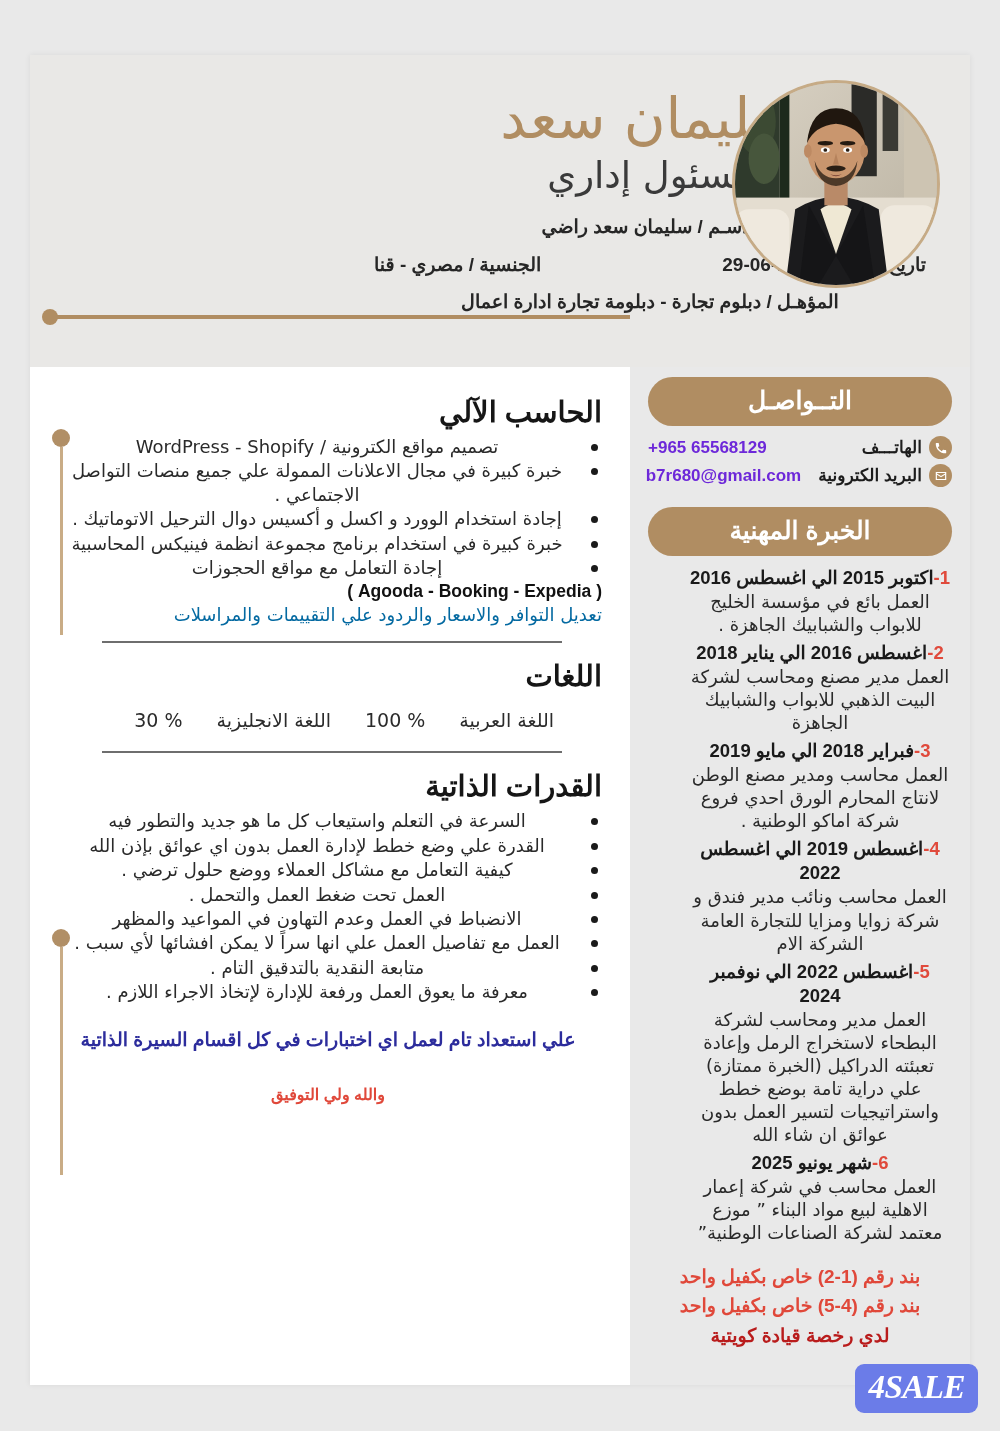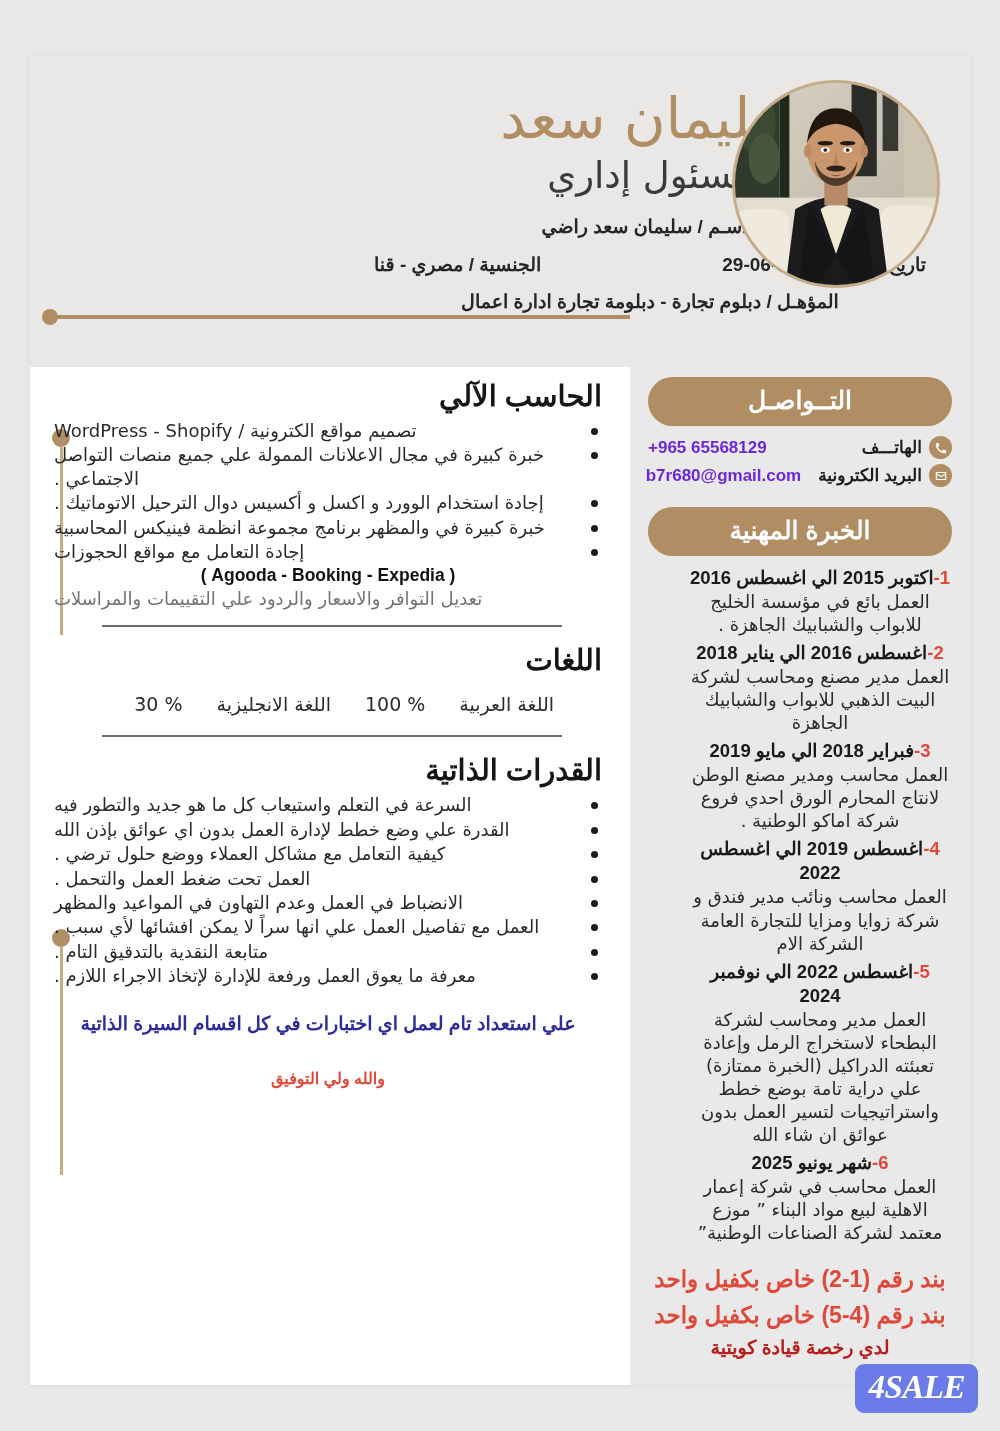--- a/index.html
+++ b/index.html
@@ -167,46 +167,46 @@
   .exp-num { color: #e04a3c; }
   .exp-desc {
     font-size: 18px;
     color: #2a2a2a;
     line-height: 1.28;
     font-family: "DejaVu Sans", sans-serif;
   }
 
   #notes-block { margin-top: 18px; }
   .note-red {
-    font-size: 23px; font-weight: bold; color: #e0483a;
+    font-size: 19px; font-weight: bold; color: #e0483a;
     line-height: 1.55;
   }
   .note-blue {
     font-size: 19px; font-weight: bold; color: #b91c1c;
     line-height: 1.55;
   }
 
   
   #main-col {
     width: 600px;
     position: relative;
-    padding: 12px 28px 0 24px;
+    padding: 28px 28px 0 24px;
   }
 
   .main-section { position: relative; }
 
   .main-title {
     font-size: 29px;
     font-weight: bold;
     color: #161616;
     text-align: right;
     margin-bottom: 6px;
   }
 
-  .bullets { list-style: none; text-align: left; }
+  .bullets { list-style: none; text-align: center; }
   .bullets li {
     position: relative;
     font-size: 18px;
     color: #2a2a2a;
     line-height: 1.3;
     padding-right: 22px;
     margin-bottom: 1px;
     font-family: "DejaVu Sans", sans-serif;
   }
   .bullets li::before {
@@ -214,24 +214,24 @@
     position: absolute;
     right: 4px;
     top: 9px;
     width: 7px; height: 7px;
     border-radius: 50%;
     background: #1a1a1a;
   }
 
   .sub-strong {
     font-size: 17.5px; font-weight: bold; color: #111;
-    text-align: center; margin: 2px 0;
+    text-align: right; margin: 2px 0;
   }
   .sub-note {
-    font-size: 18px; color: #737373; text-align: left;
+    font-size: 18px; color: #0369a1; text-align: right;
     font-family: "DejaVu Sans", sans-serif;
   }
 
   .hr-rule {
     height: 2px; background: #6e6e6e;
     margin: 16px 40px 16px 48px;
   }
 
   
   #lang-row {
@@ -469,21 +469,21 @@
         <div class="dot"></div>
         <div class="stem"></div>
       </div>
 
       <section class="main-section">
         <div class="main-title">الحاسب الآلي</div>
         <ul class="bullets">
           <li>تصميم مواقع الكترونية / WordPress - Shopify</li>
           <li>خبرة كبيرة في مجال الاعلانات الممولة علي جميع منصات التواصل الاجتماعي .</li>
           <li>إجادة استخدام الوورد و اكسل و أكسيس دوال الترحيل الاتوماتيك .</li>
-          <li>خبرة كبيرة في والمظهر برنامج مجموعة انظمة فينيكس المحاسبية</li>
+          <li>خبرة كبيرة في استخدام برنامج مجموعة انظمة فينيكس المحاسبية</li>
           <li>إجادة التعامل مع مواقع الحجوزات</li>
         </ul>
         <div class="sub-strong">( Agooda - Booking - Expedia )</div>
         <div class="sub-note">تعديل التوافر والاسعار والردود علي التقييمات والمراسلات</div>
       </section>
 
       <div class="hr-rule"></div>
 
       <section class="main-section">
         <div class="main-title">اللغات</div>

